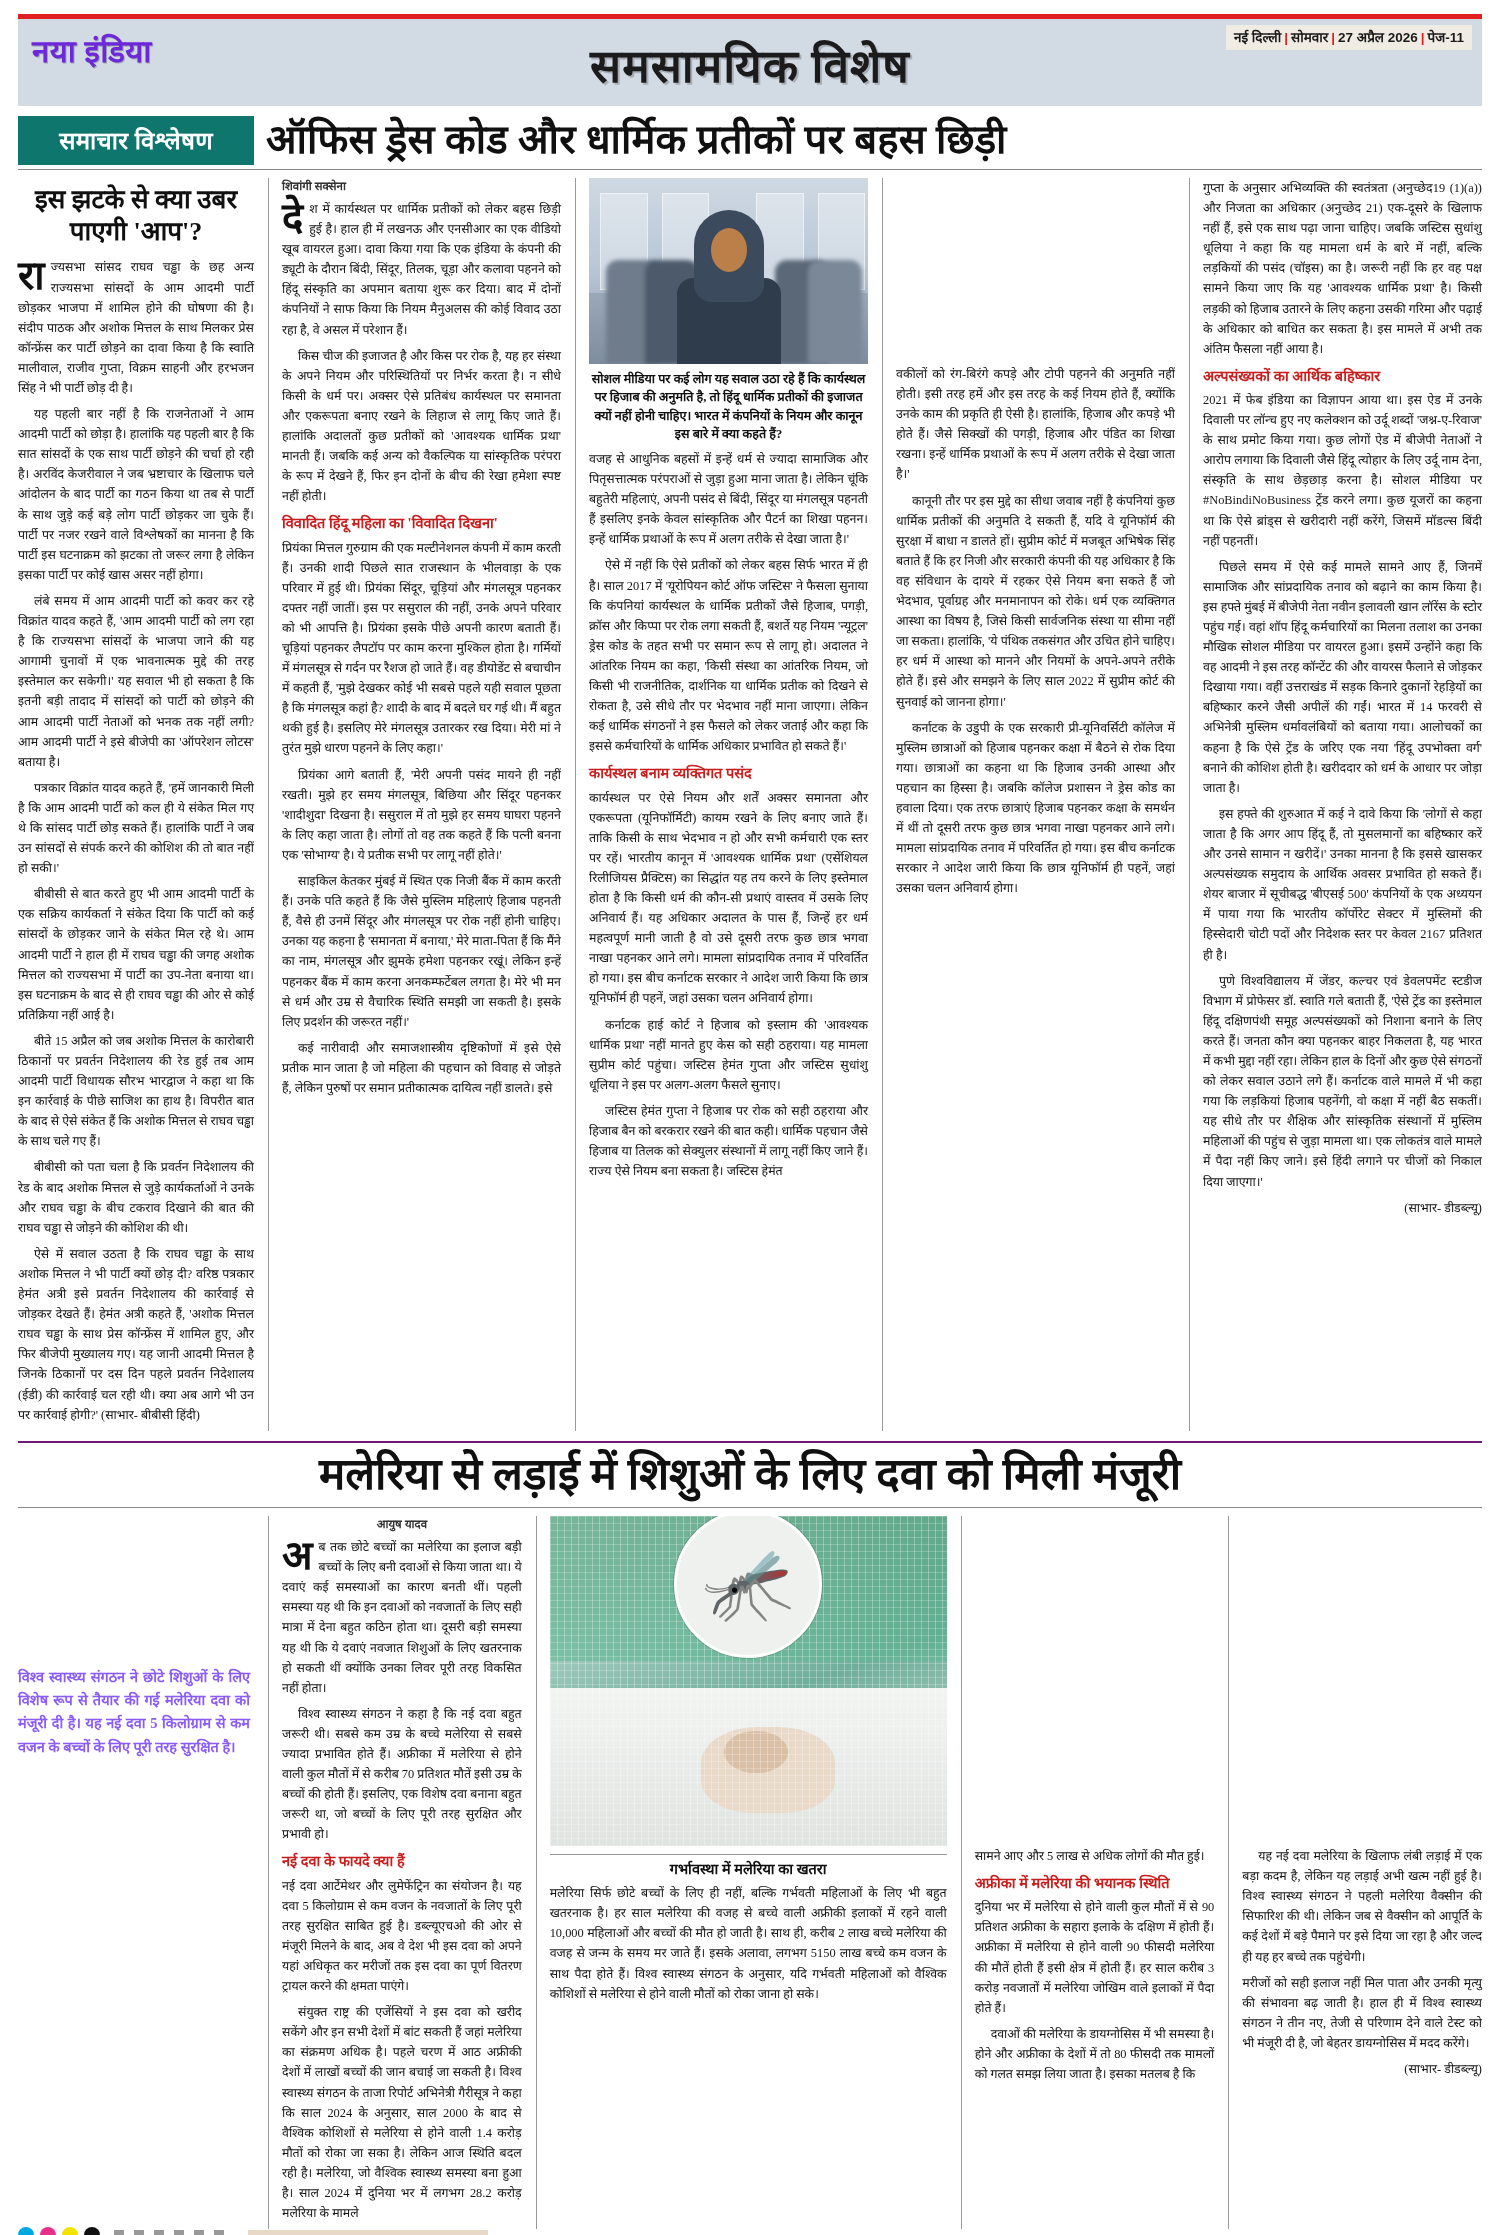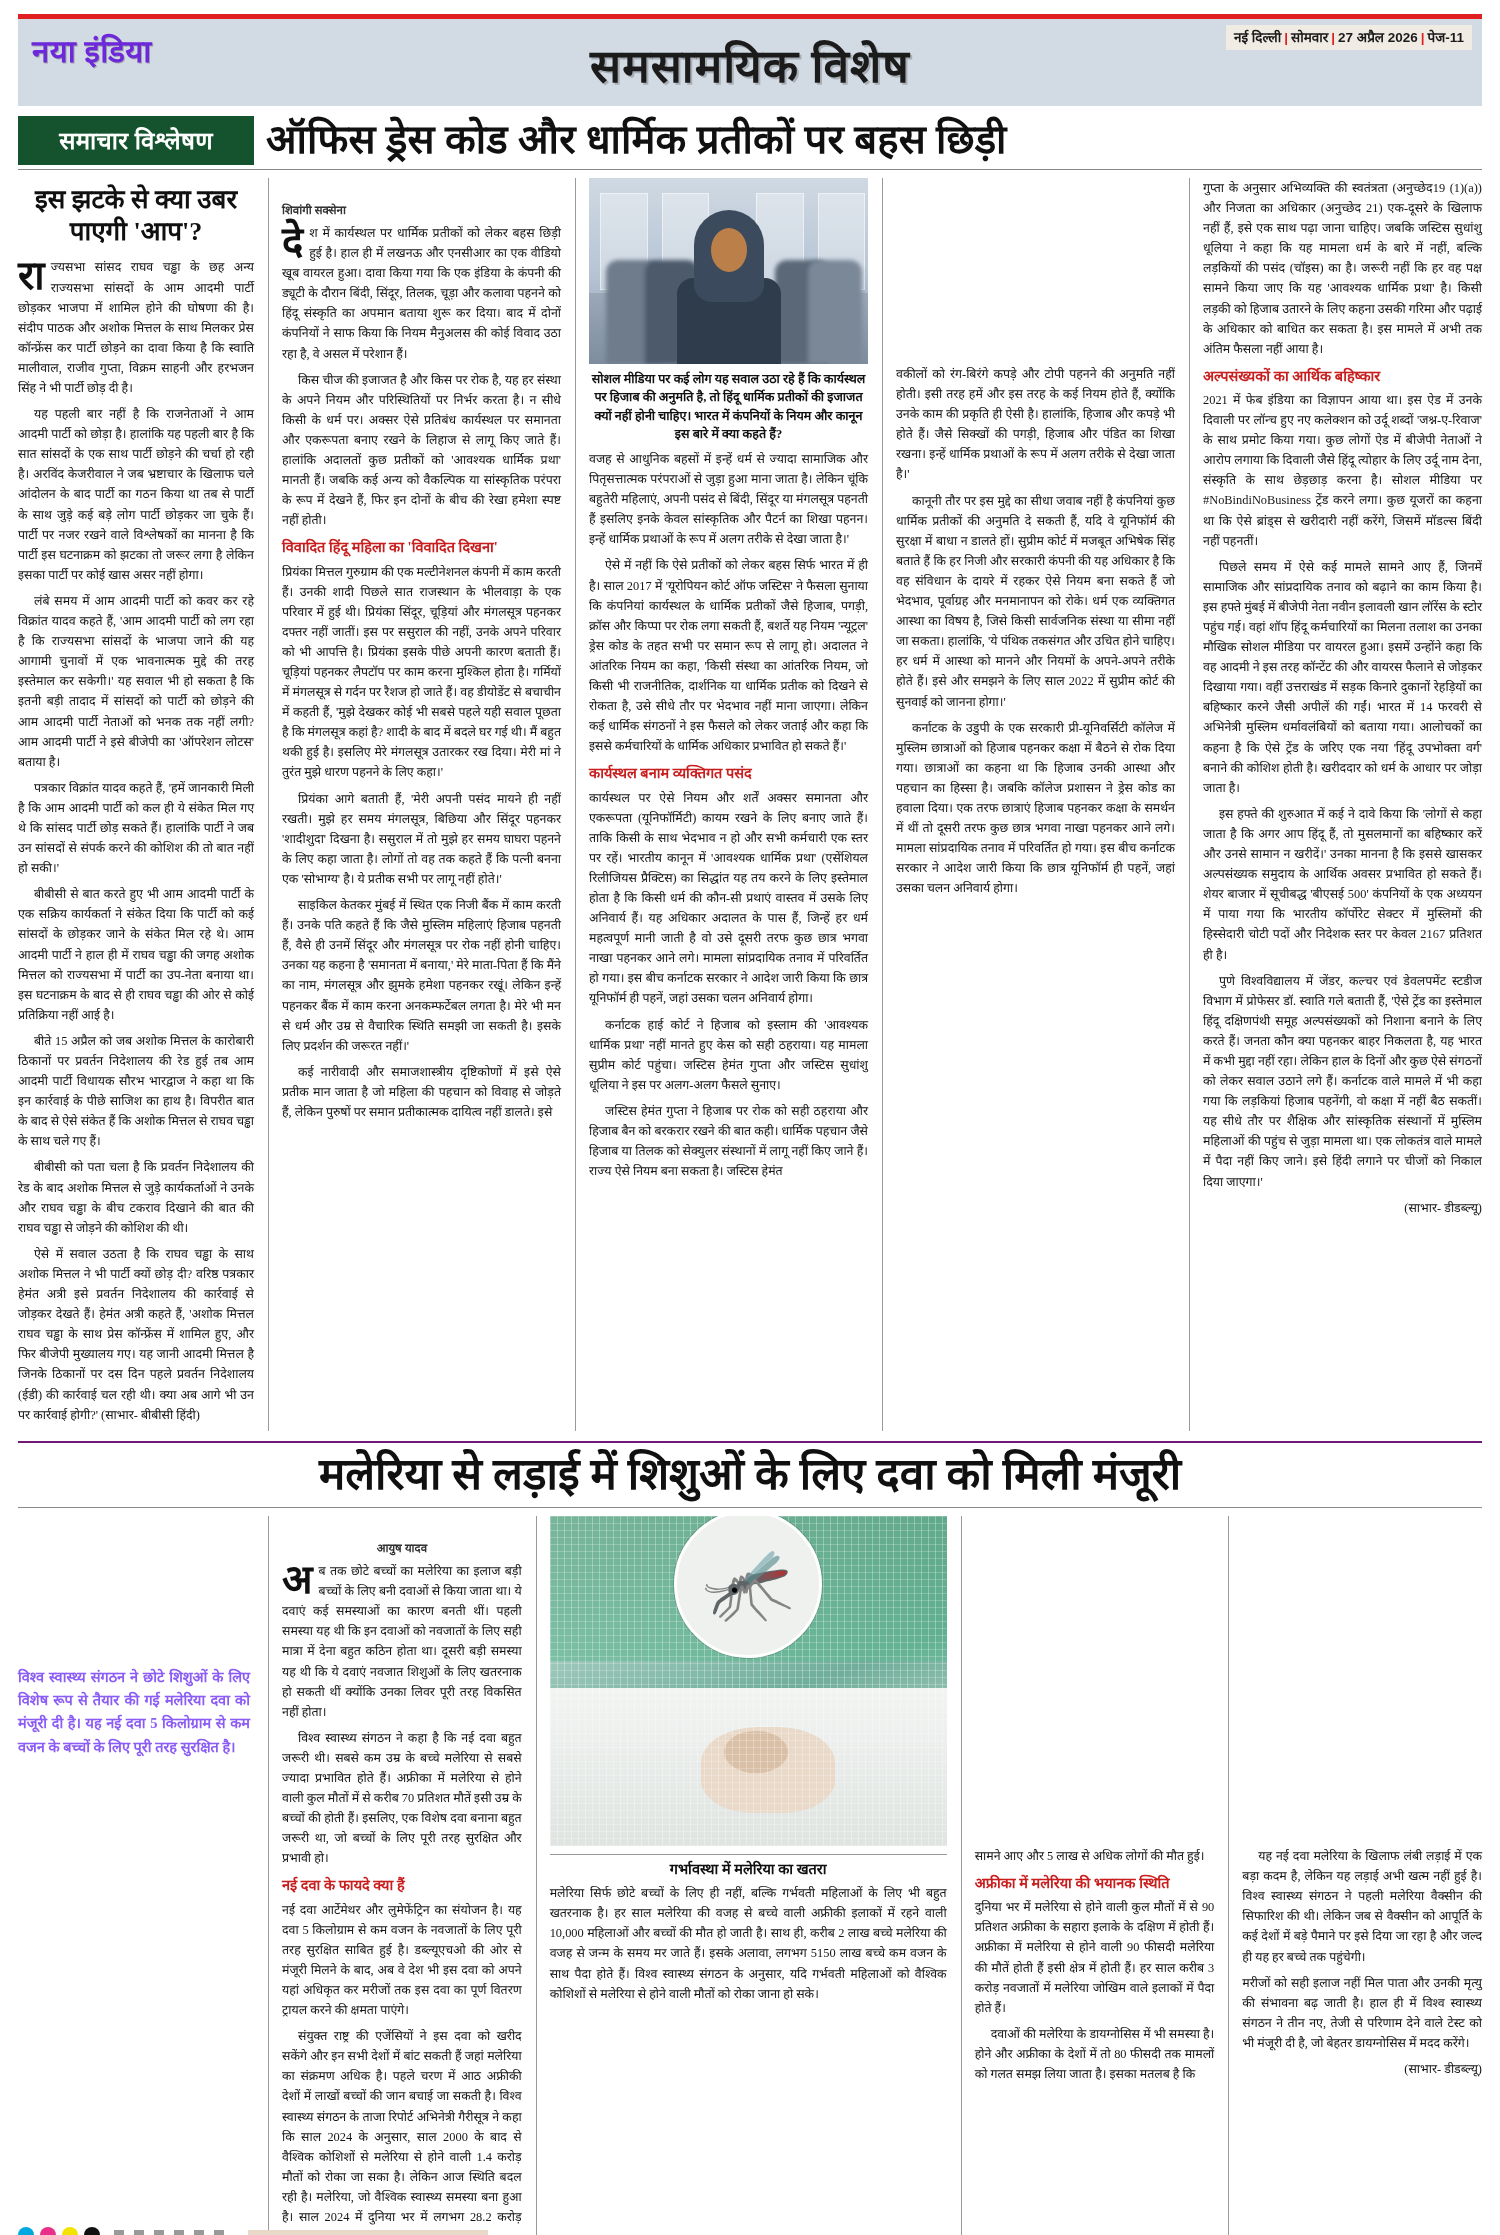--- a/index.html
+++ b/index.html
@@ -70,21 +70,21 @@
   .top-head-row {
     display: flex;
     align-items: flex-start;
     gap: 0;
     border-bottom: 1px solid #888;
     padding-bottom: 4px;
   }
   .analysis-badge {
     width: 236px;
     flex: 0 0 236px;
-    background: #14532d;
+    background: #0f766e;
     color: #ffffff;
     font-family: "Liberation Serif", serif;
     font-weight: 900;
     font-size: 24px;
     text-align: center;
     padding: 7px 4px 9px 4px;
     margin-right: 12px;
     letter-spacing: .3px;
   }
   .main-headline {
@@ -137,21 +137,20 @@
     line-height: 0.86;
     padding: 2px 6px 0 0;
     color: #101010;
   }
   .byline {
     font-family: "Liberation Sans", sans-serif;
     font-size: 11.5px;
     font-weight: 600;
     color: #333;
     margin-bottom: 6px;
-    margin-top: 24px;
   }
   .subhead {
     font-family: "Liberation Serif", serif;
     font-weight: 900;
     font-size: 14.5px;
     color: #c81e1e;
     margin: 8px 0 5px 0;
     line-height: 1.25;
   }
   .subhead.black { color: #101010; }

